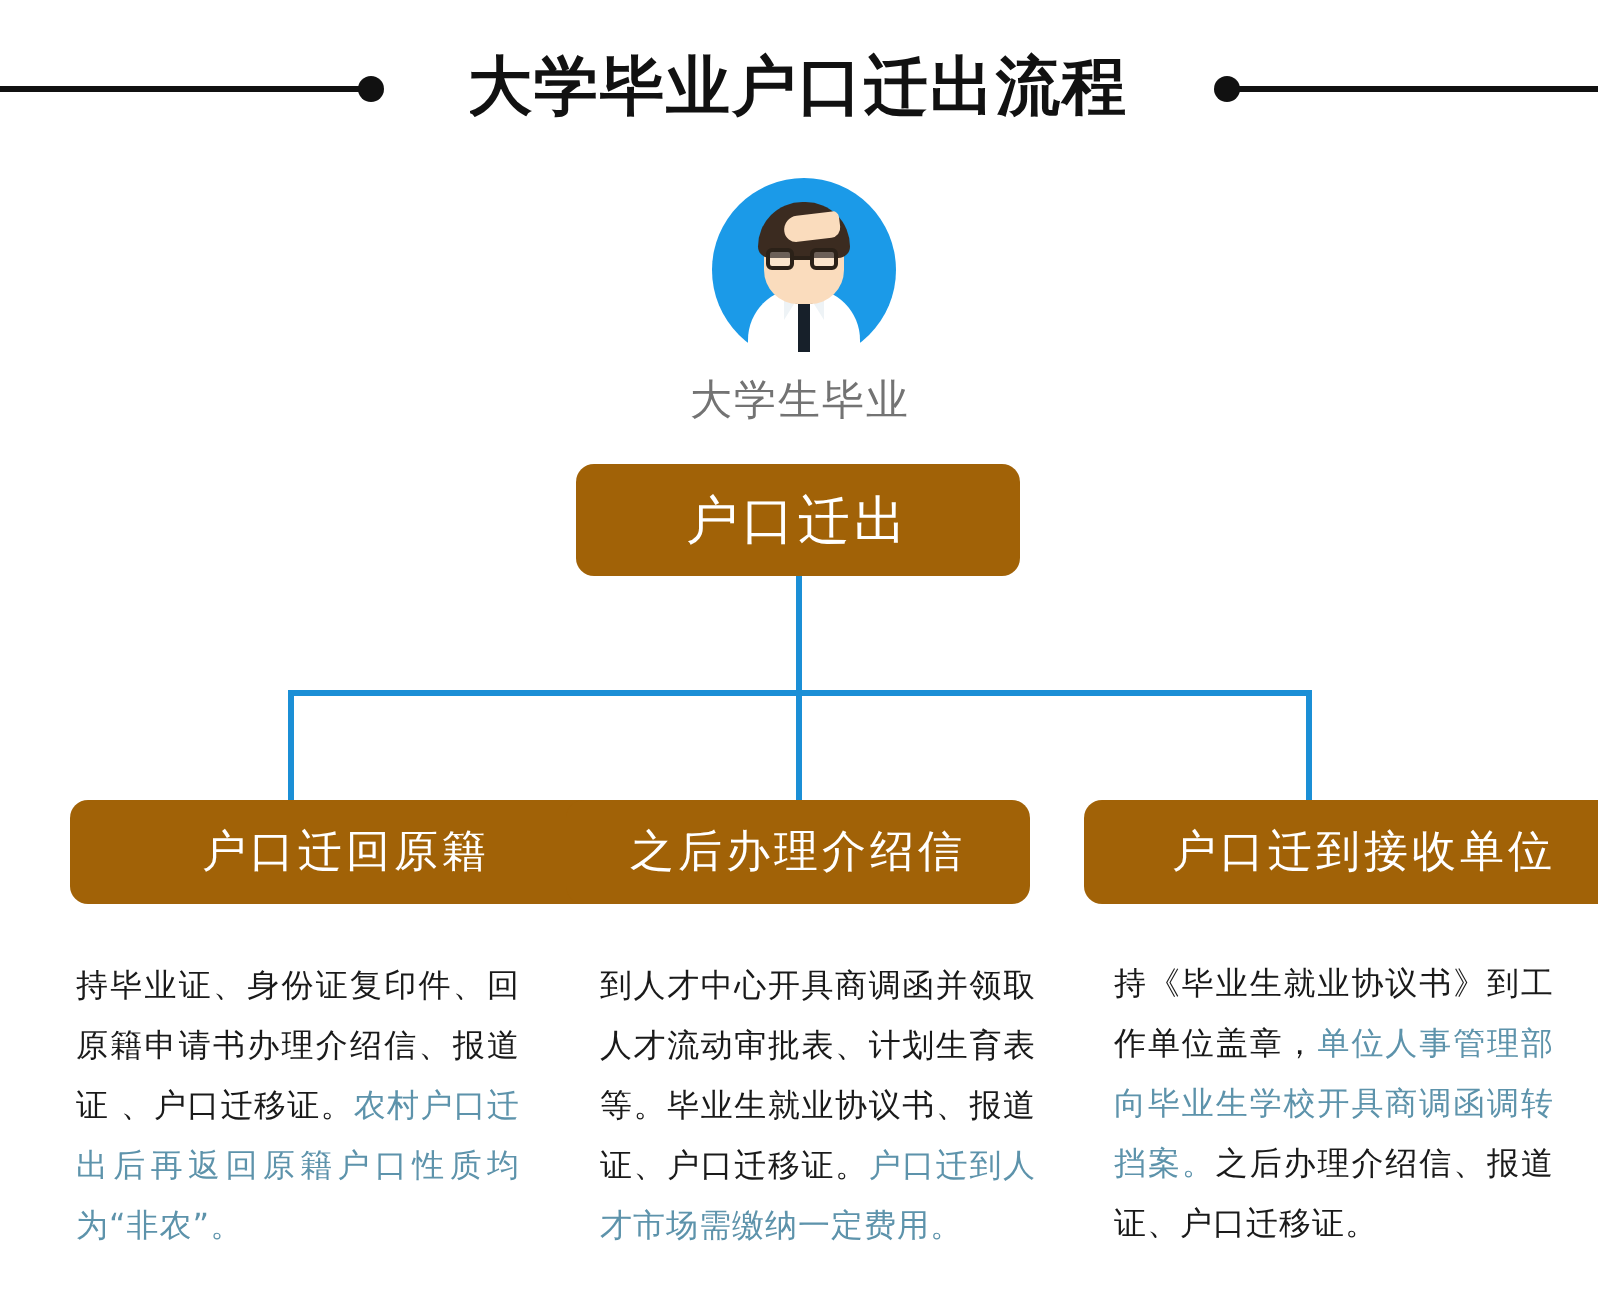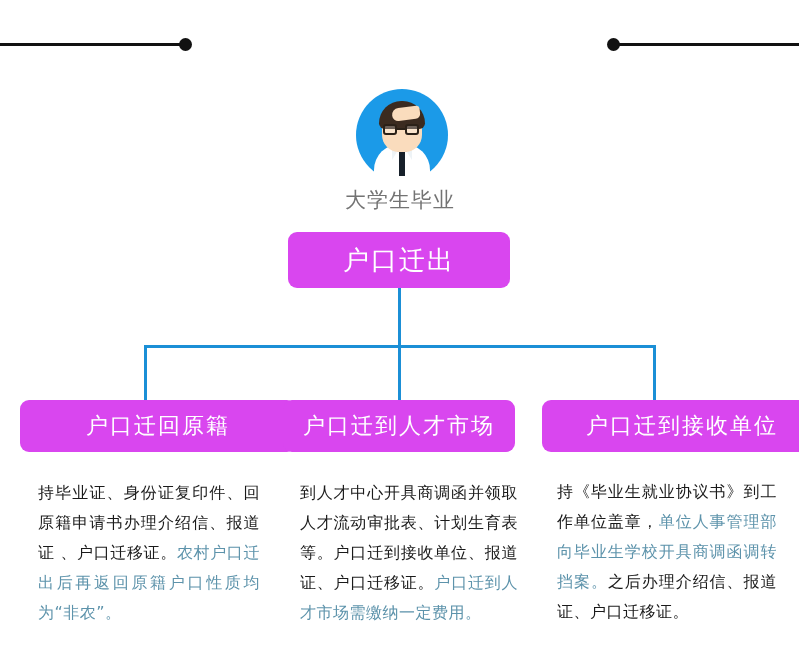--- a/index.html
+++ b/index.html
@@ -195,42 +195,42 @@
   }
   .conn-stem-top { left: 398px; top: 287px; width: 3px; height: 60px; }
   .conn-bar      { left: 144px; top: 345px; width: 512px; height: 3px; }
   .conn-drop-l   { left: 144px; top: 345px; width: 3px; height: 55px; }
   .conn-drop-m   { left: 398px; top: 345px; width: 3px; height: 55px; }
   .conn-drop-r   { left: 653px; top: 345px; width: 3px; height: 55px; }
 
   
   .box {
     position: absolute;
-    background: #d946ef;
+    background: #a16207;
     border-radius: 9px;
     color: #ffffff;
     display: flex;
     align-items: center;
     justify-content: center;
     letter-spacing: 2px;
     box-sizing: border-box;
   }
   .box-main {
     left: 288px;
     top: 232px;
     width: 222px;
     height: 56px;
     font-size: 26px;
   }
   .box-branch {
     height: 52px;
     font-size: 22px;
     top: 400px;
   }
-  .box-b1 { left: 20px;  width: 276px; }
+  .box-b1 { left: 35px;  width: 276px; }
   .box-b2 { left: 283px; width: 232px; }
   .box-b3 { left: 542px; width: 280px; }
 
   
   .col {
     position: absolute;
     top: 478px;
     font-size: 16px;
     line-height: 30px;
     color: #1a1a1a;
@@ -241,20 +241,21 @@
   .col-2 { left: 300px; width: 218px; }
   .col-3 { left: 557px; width: 220px; font-family: Liberation Mono, monospace; }
   .hl { color: #5d93ab; }
 </style>
 </head>
 <body>
 
 <div class="title-row">
   <div class="title-rule left"></div>
   <div class="title-dot  left"></div>
+  <div class="title-text">大学毕业户口迁出流程</div>
   <div class="title-dot  right"></div>
   <div class="title-rule right"></div>
 </div>
 
 <div class="avatar-wrap">
   <div class="avatar-circle"></div>
   <div class="avatar-body">
     <div class="avatar-collar-l"></div>
     <div class="avatar-collar-r"></div>
     <div class="avatar-tie-knot"></div>
@@ -274,20 +275,20 @@
 
 <div class="conn conn-stem-top"></div>
 <div class="conn conn-bar"></div>
 <div class="conn conn-drop-l"></div>
 <div class="conn conn-drop-m"></div>
 <div class="conn conn-drop-r"></div>
 
 <div class="box box-main">户口迁出</div>
 
 <div class="box box-branch box-b1">户口迁回原籍</div>
-<div class="box box-branch box-b2">户口迁到人才市场</div>
+<div class="box box-branch box-b2">之后办理介绍信</div>
 <div class="box box-branch box-b3">户口迁到接收单位</div>
 
 <div class="col col-1"><span>持毕业证、身份证复印件、回原籍申请书办理介绍信、报道证 、户口迁移证。</span><span class="hl">农村户口迁出后再返回原籍户口性质均为“非农”。</span><span></span></div>
 
-<div class="col col-2"><span>到人才中心开具商调函并领取人才流动审批表、计划生育表等。户口迁到接收单位、报道证、户口迁移证。</span><span class="hl">户口迁到人才市场需缴纳一定费用。</span><span></span></div>
+<div class="col col-2"><span>到人才中心开具商调函并领取人才流动审批表、计划生育表等。毕业生就业协议书、报道证、户口迁移证。</span><span class="hl">户口迁到人才市场需缴纳一定费用。</span><span></span></div>
 
 <div class="col col-3"><span>持《毕业生就业协议书》到工作单位盖章，</span><span class="hl">单位人事管理部向毕业生学校开具商调函调转挡案。</span><span>之后办理介绍信、报道证、户口迁移证。</span></div>
 
 </body></html>

